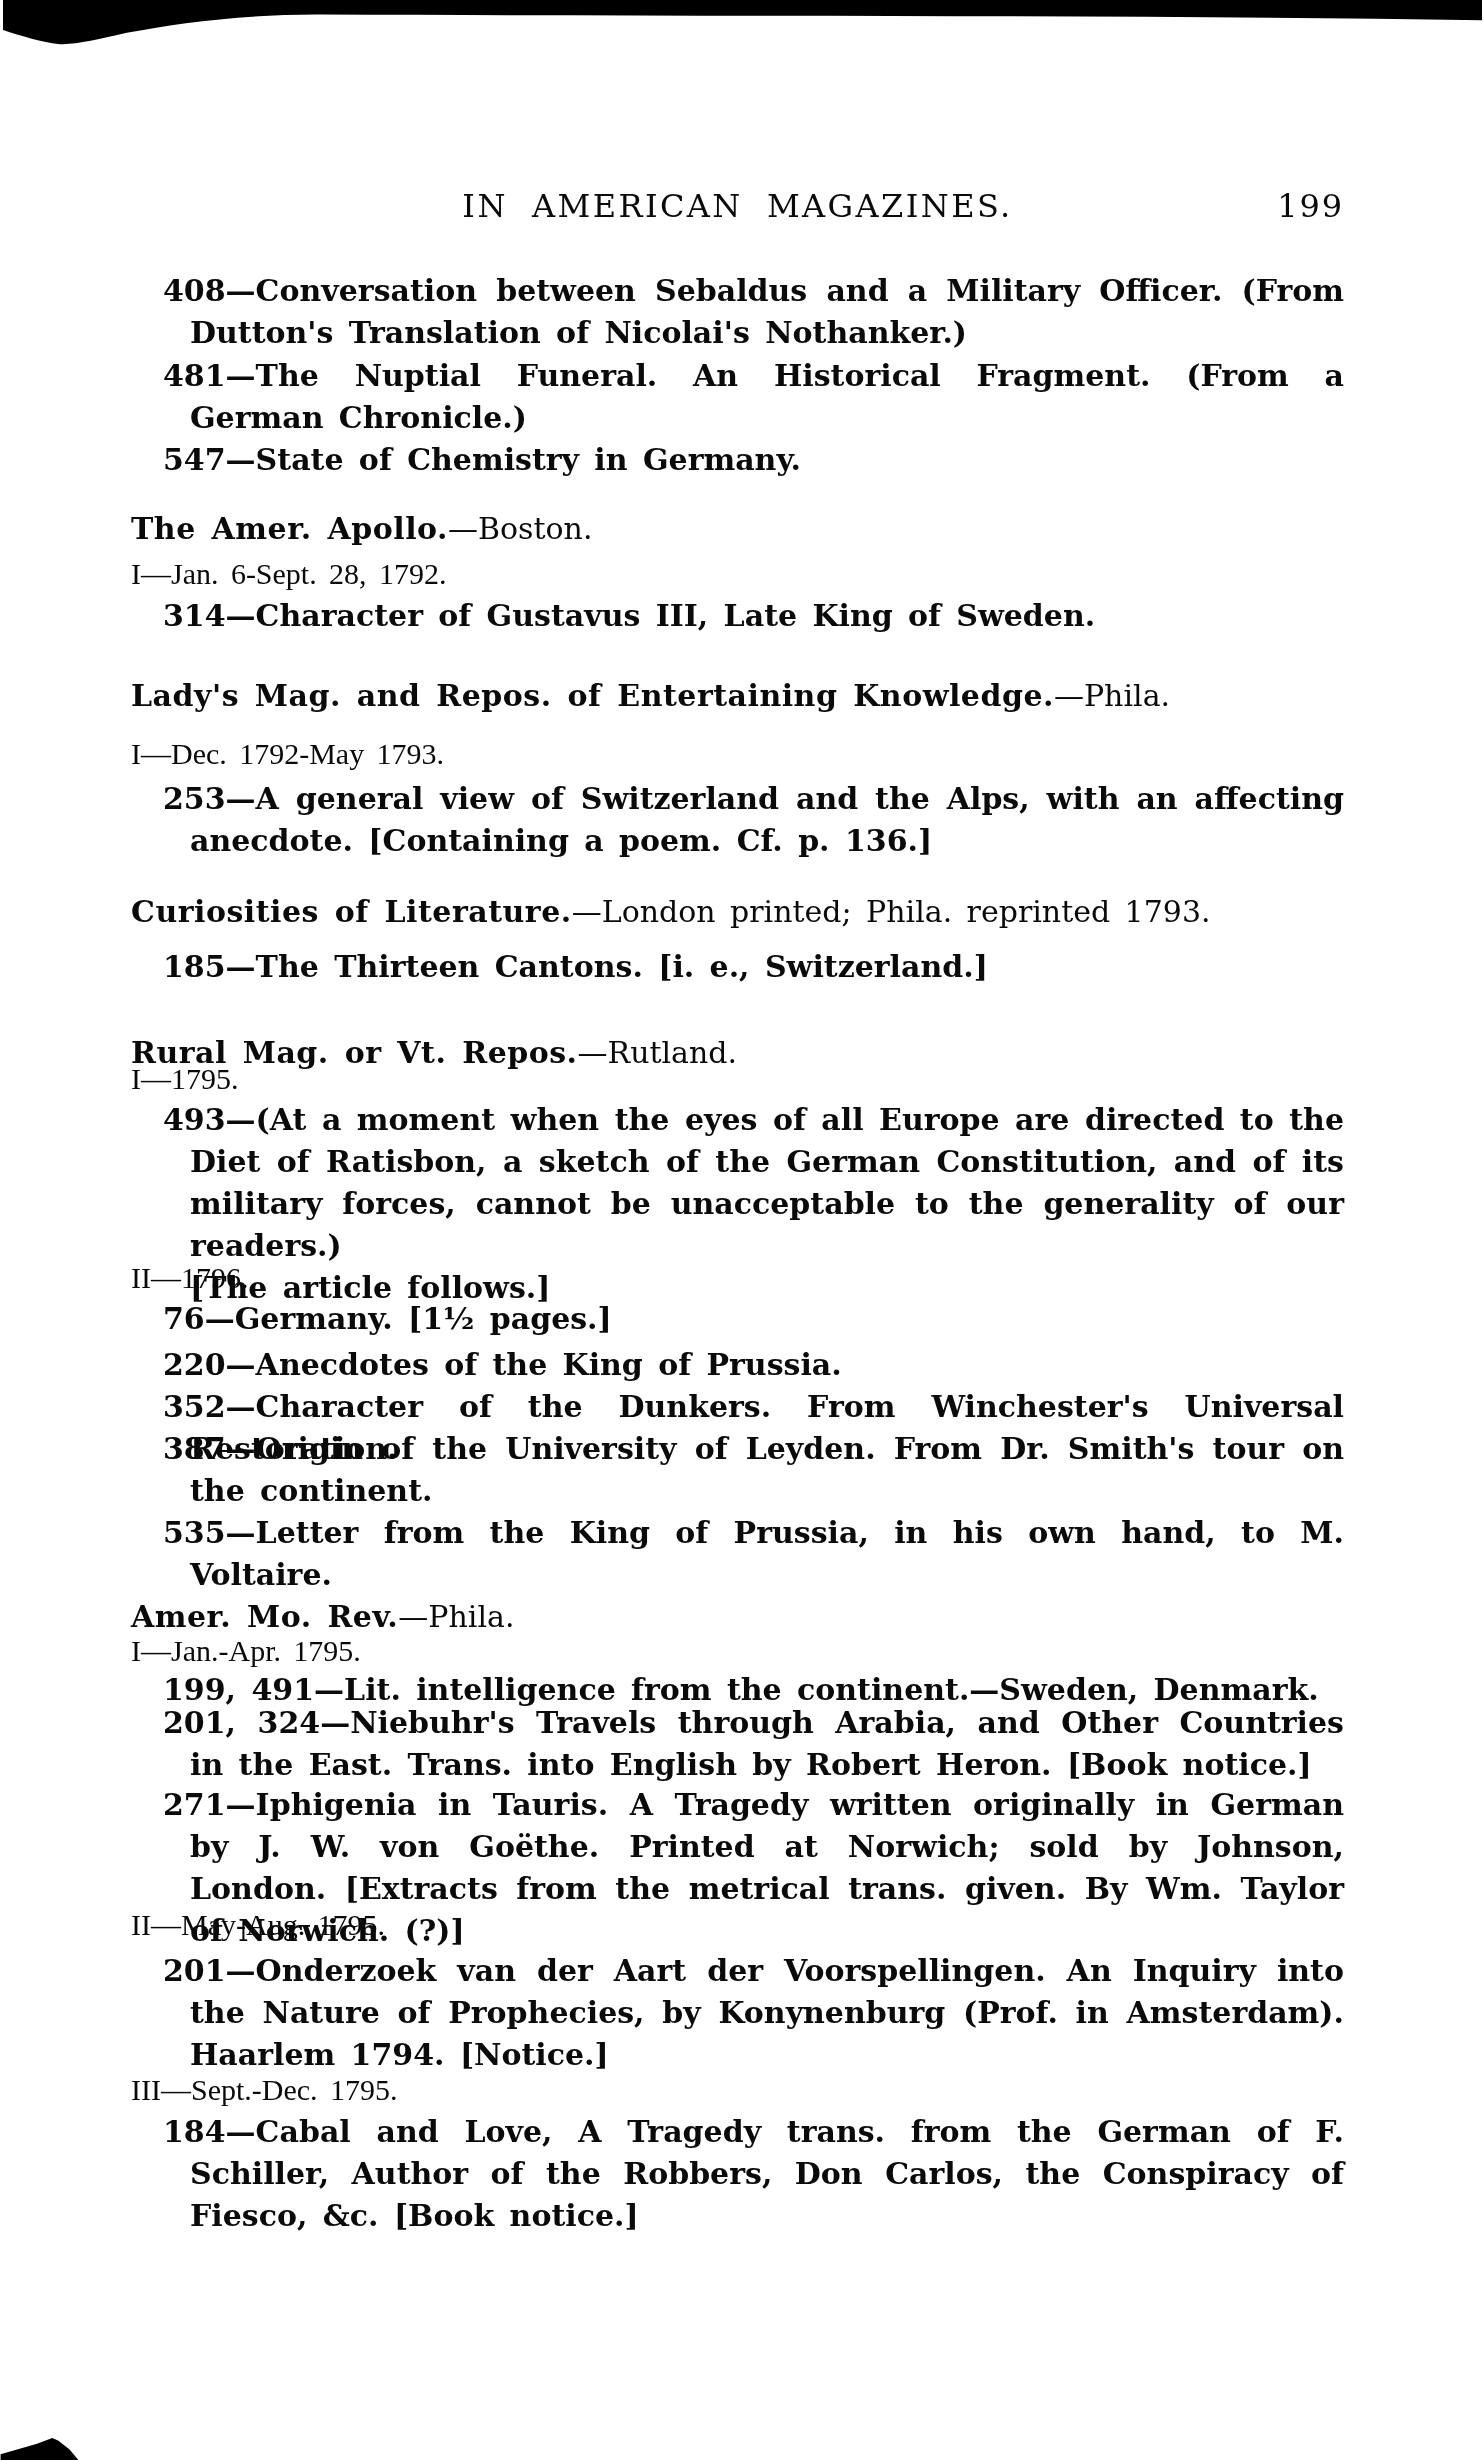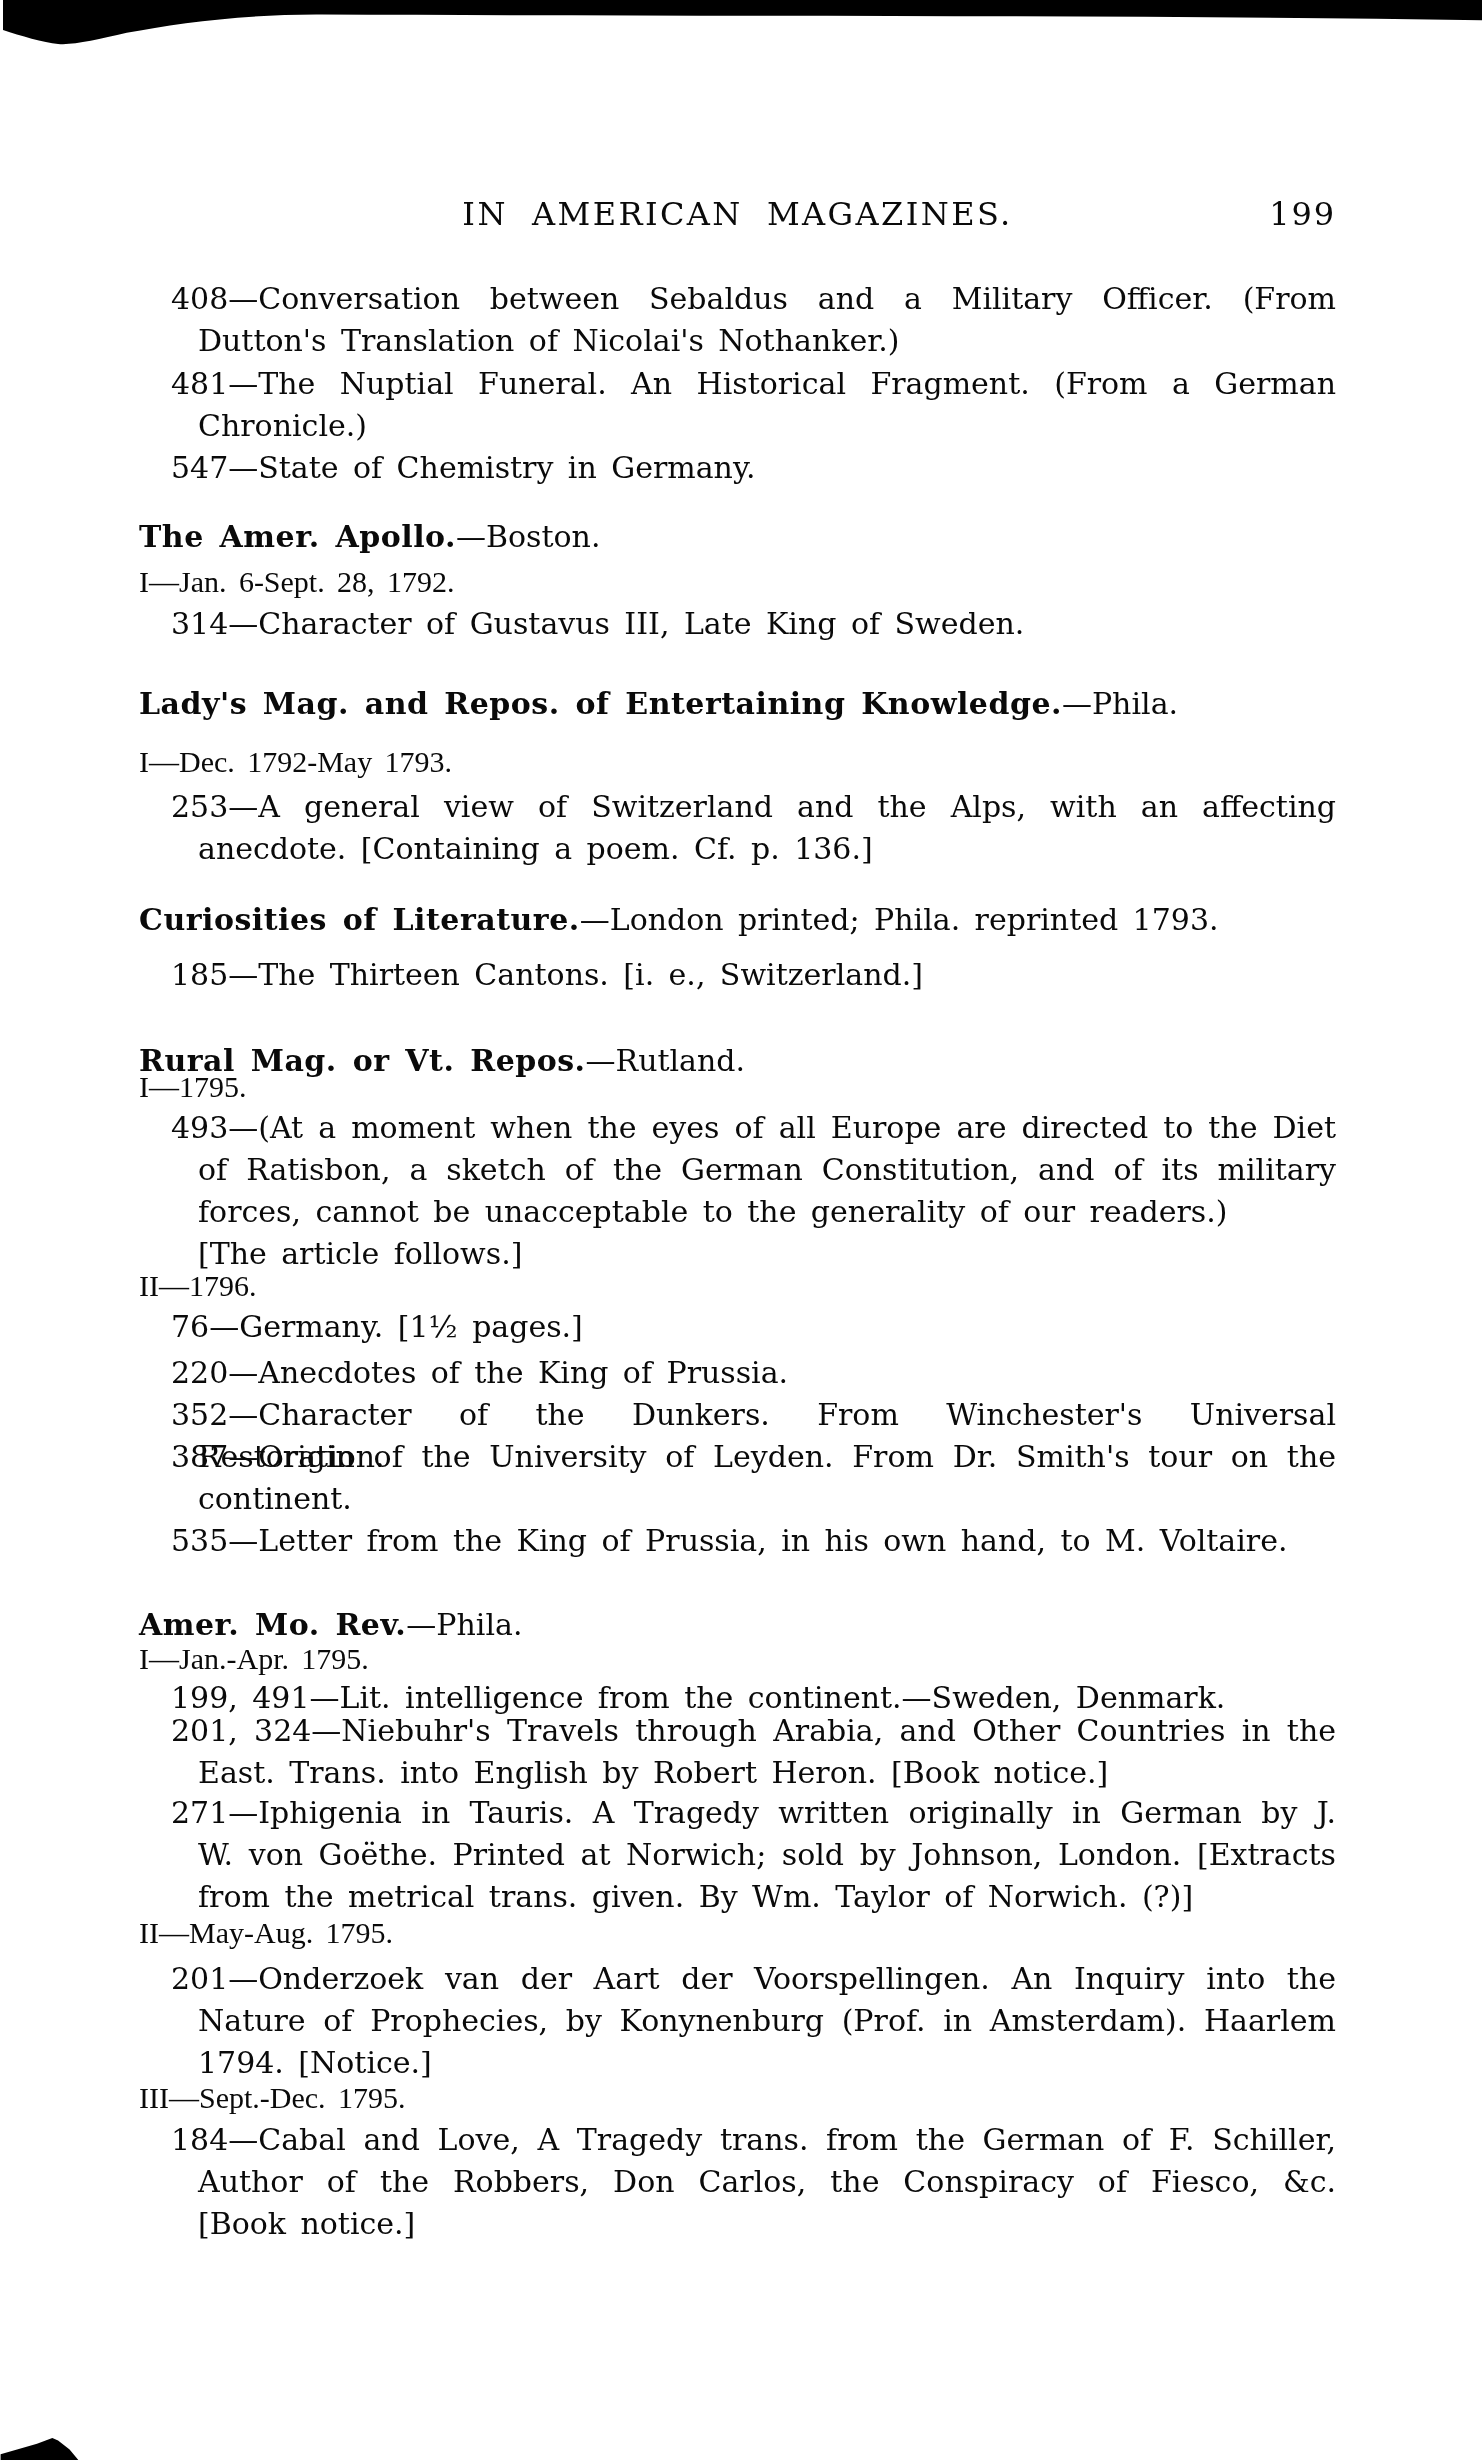--- a/index.html
+++ b/index.html
@@ -8,33 +8,34 @@
     width:1485px;height:2461px;
     background:#ffffff;
     overflow:hidden;
     font-family:"DejaVu Serif","Liberation Serif",serif;
     color:#0a0a0a;
   }
   .artifact{position:absolute;pointer-events:none;}
   .artifact.top{left:0;top:0;}
   .artifact.bottom{left:0;bottom:0;}
   .col{position:absolute;left:131px;top:0;width:1213px;}
-  .col > *{position:absolute;left:0;right:0;margin:8px;}
+  .col > *{position:absolute;left:0;right:0;margin:0;}
   .running-head{height:42px;}
   .rh-title{
     text-align:center;font-size:32px;line-height:42px;
     letter-spacing:2.4px;word-spacing:11.6px;
   }
   .rh-num{
     position:absolute;right:0;top:0;font-size:32px;line-height:42px;letter-spacing:1.9px;
   }
   .entry,.vol,.head{font-size:30px;line-height:42px;word-spacing:4.9px;}
   .entry{
     padding-left:59px;text-indent:-27px;
     text-align:justify;
+    font-weight:bold;
   }
   .entry .note{text-indent:0;text-align:left;}
   .vol{text-align:left;font-family:Liberation Serif, serif;}
   .head{text-align:left;}
   .head .hb{font-weight:bold;letter-spacing:0.5px;}
   .head .hr{font-weight:normal;}
 </style>
 </head>
 <body>
 

